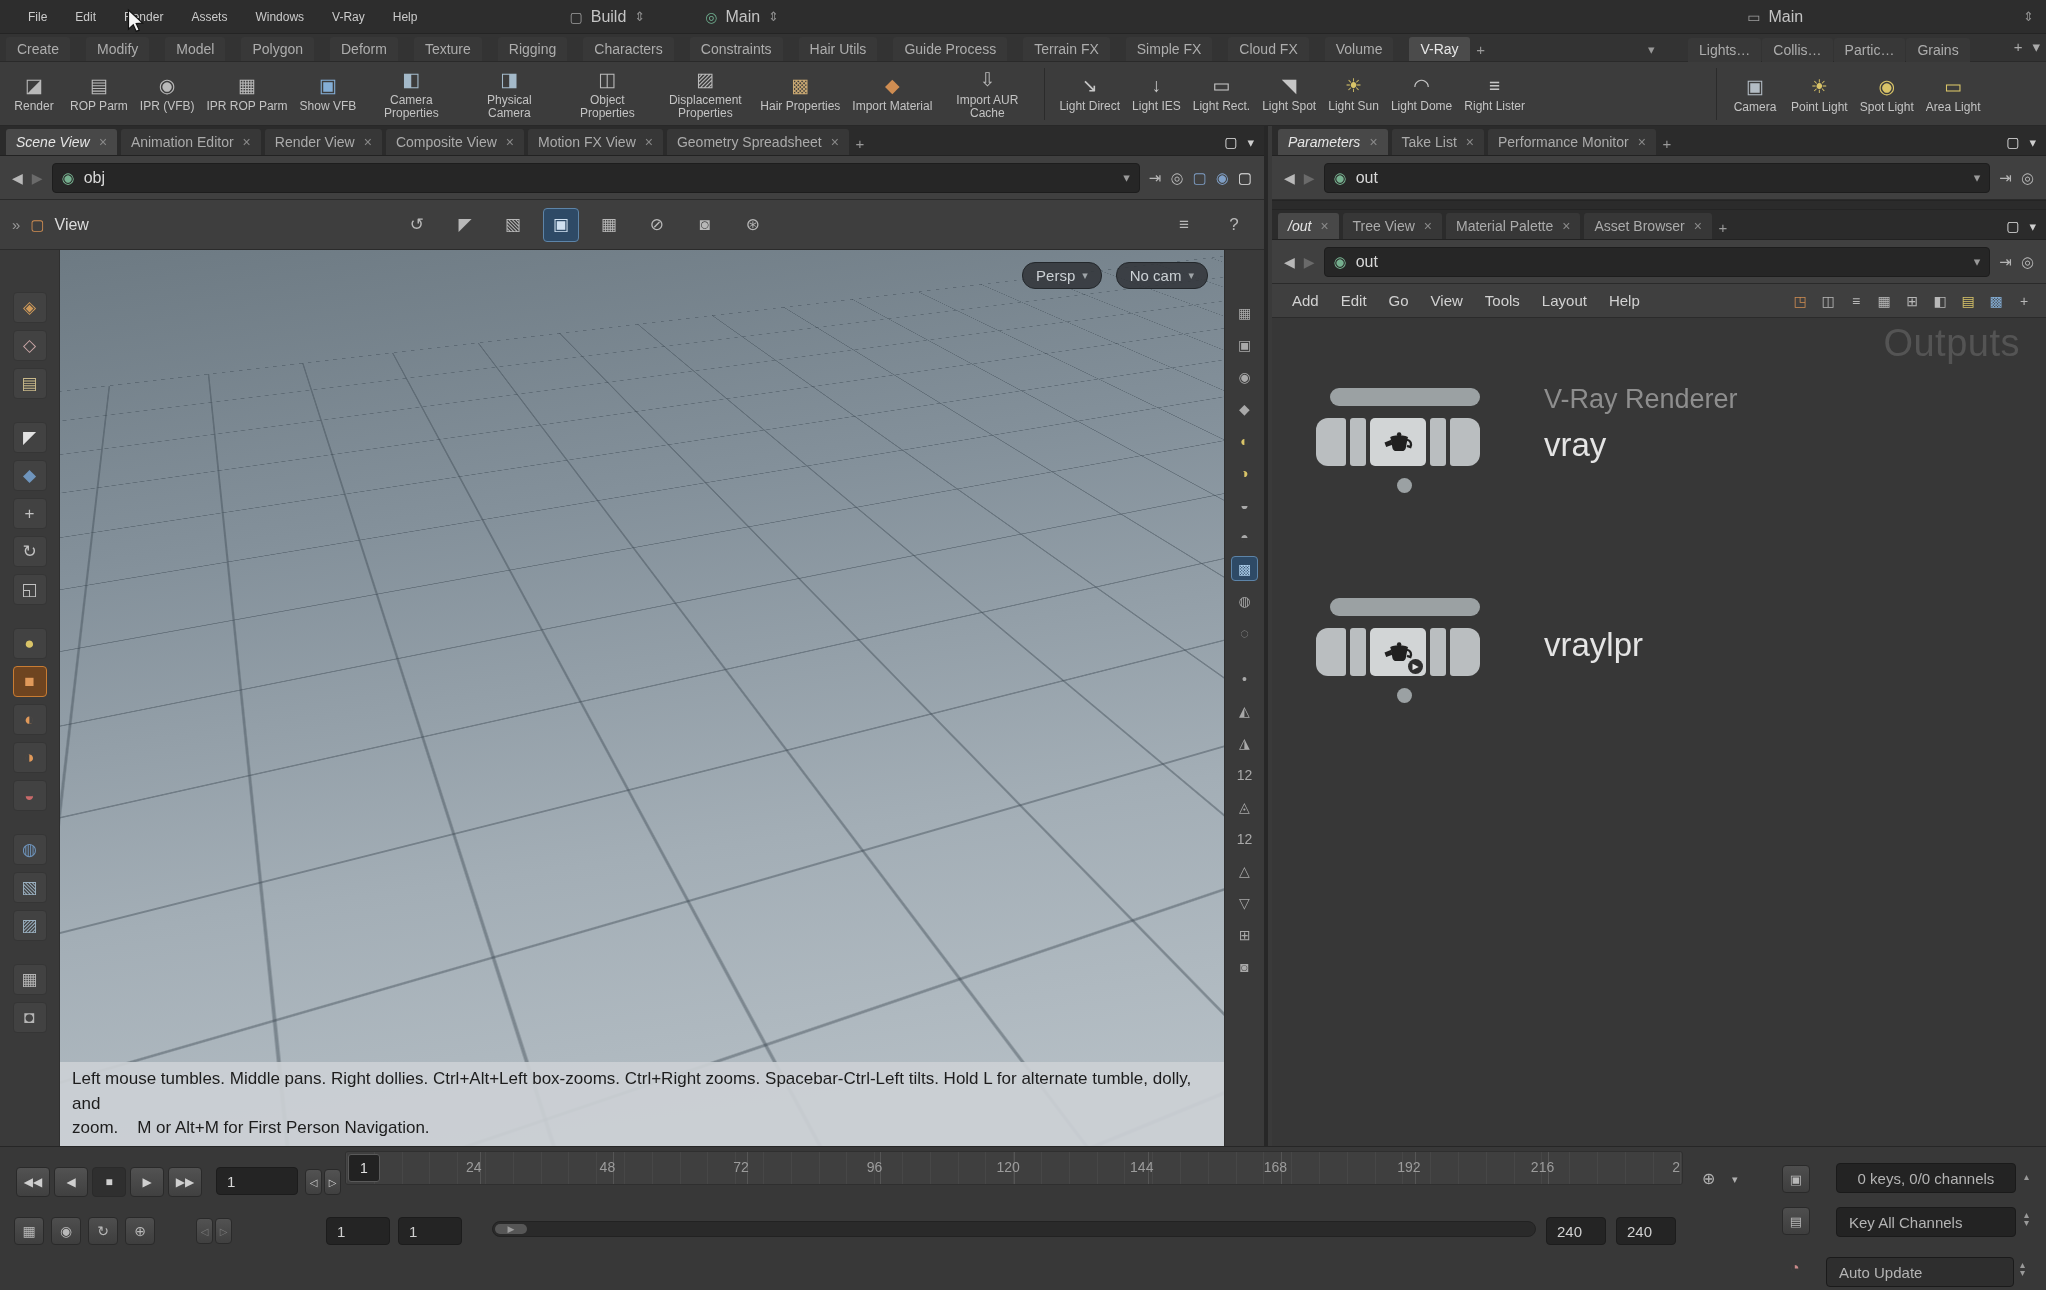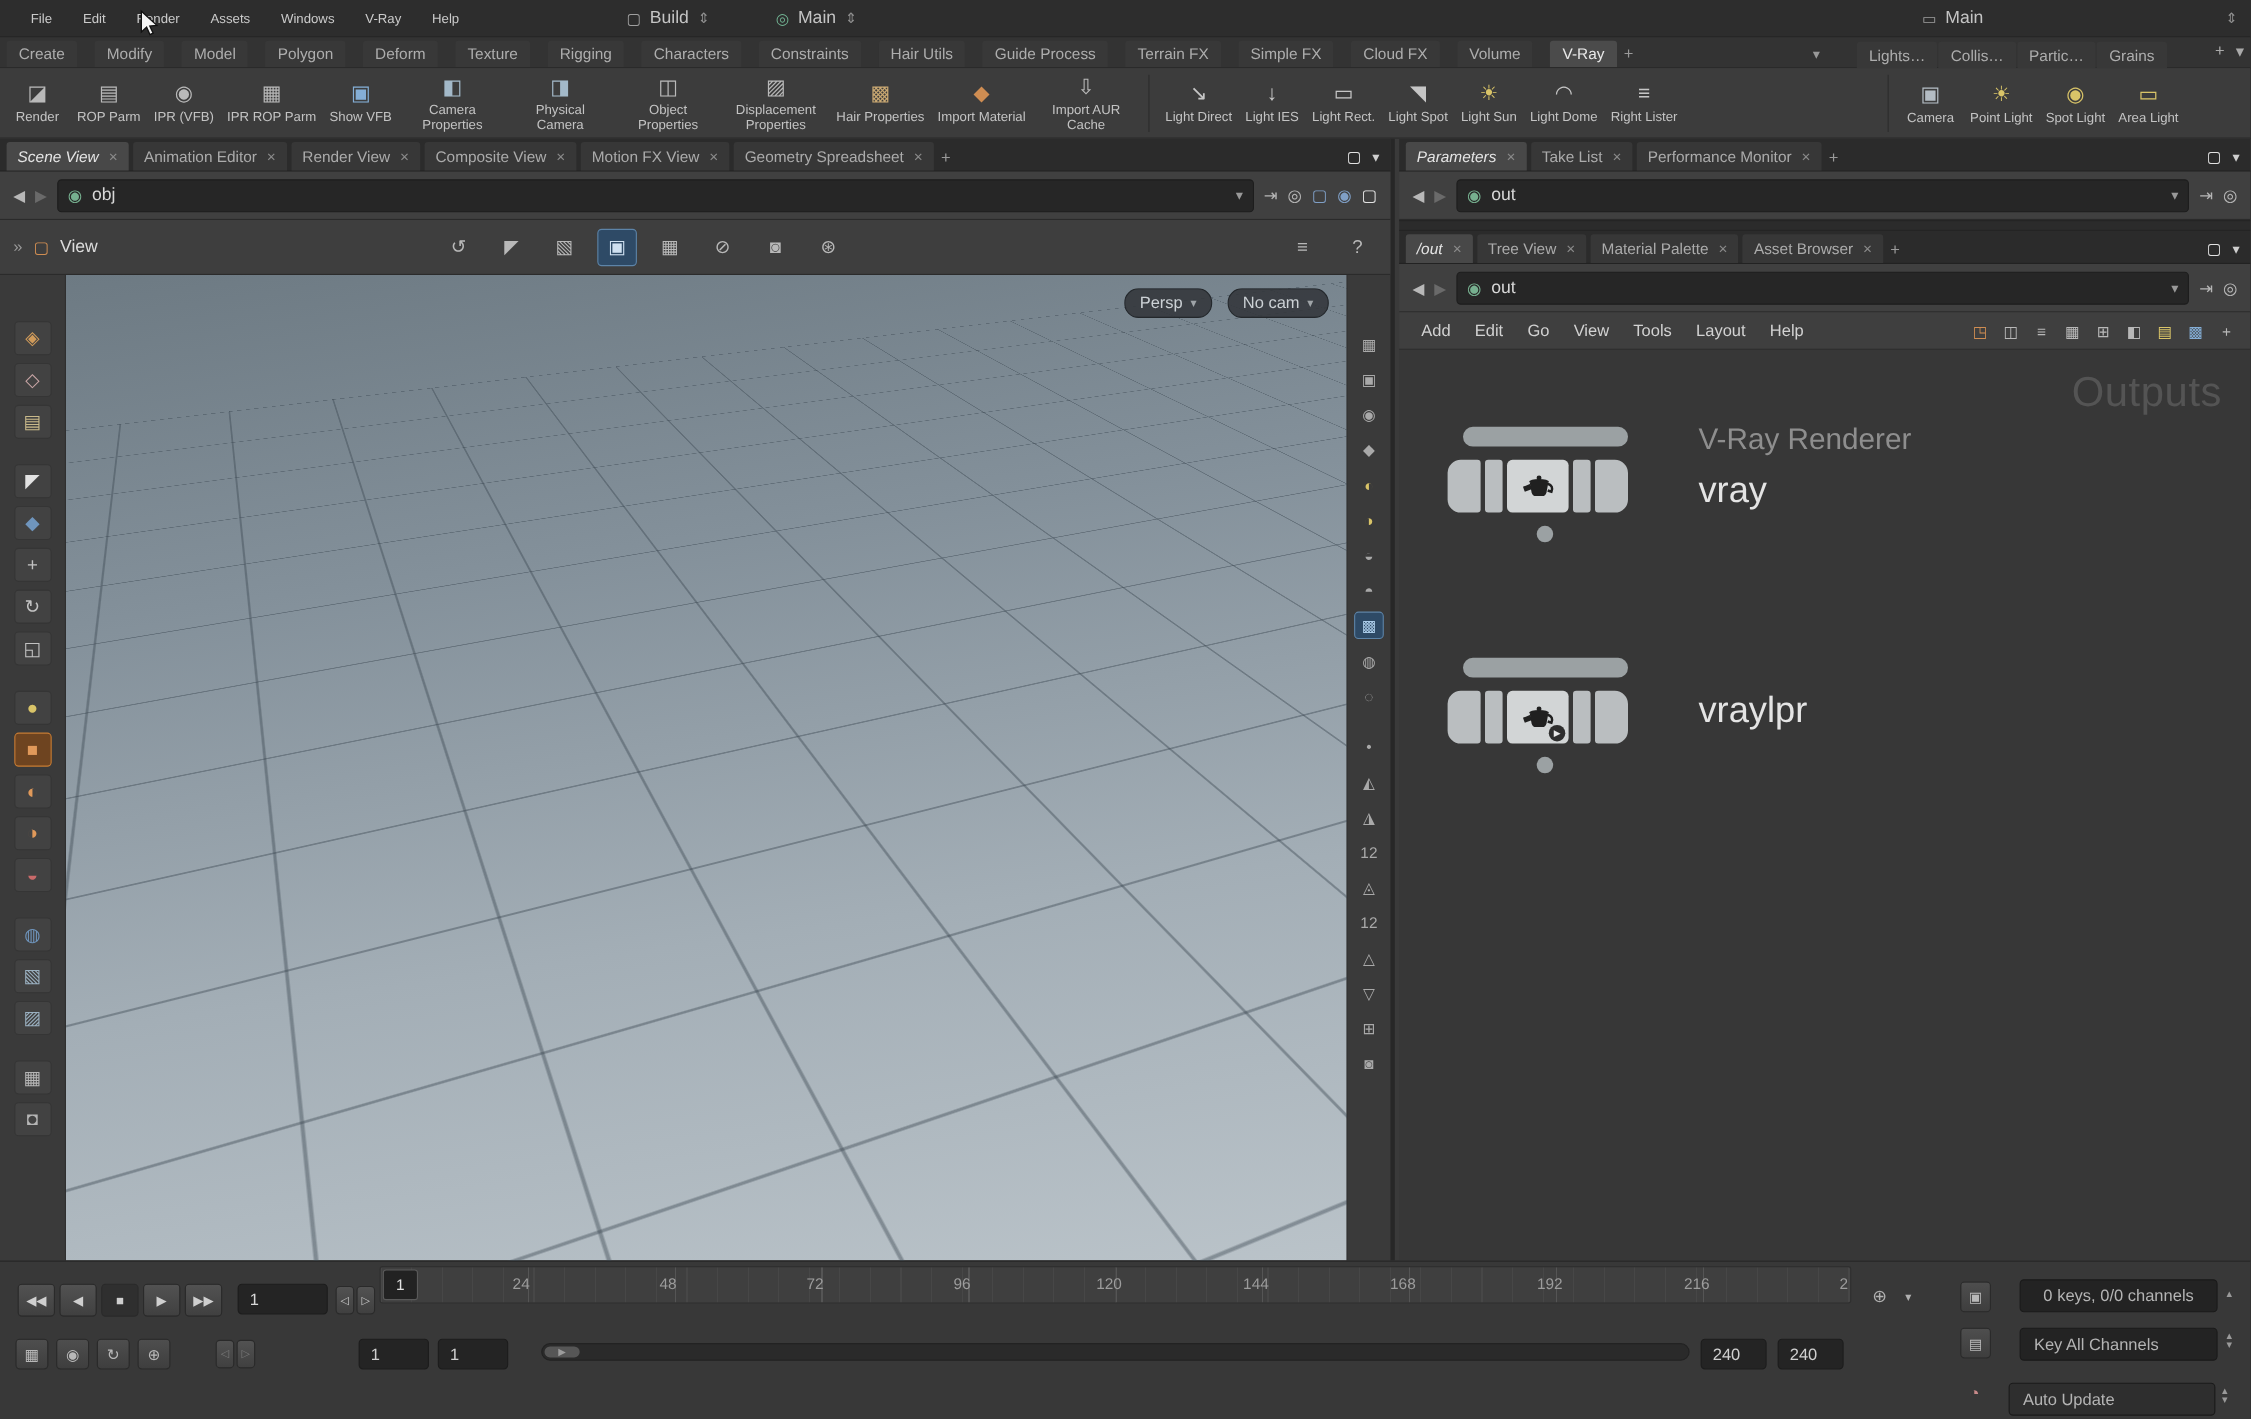--- a/index.html
+++ b/index.html
@@ -82,21 +82,21 @@
   .right-panel{position:absolute;left:1272px;top:126px;width:774px;height:1020px;background:#3a3a3a;display:flex;flex-direction:column;}
   .params-content{height:222px;background:#3b3b3b;text-align:center;color:#8f8f8f;font-size:16px;padding-top:96px;}
   .pane-splitter{height:10px;background:#2b2b2b;border-top:1px solid #242424;border-bottom:1px solid #242424;}
   .netmenu{height:34px;background:#3f3f3f;display:flex;align-items:center;padding:0 10px;border-bottom:1px solid #2b2b2b;font-size:15px;color:#d2d2d2;}
   .netmenu-items{display:flex;gap:2px;}
   .netmenu .mi{padding:0 10px;}
   .netmenu-icons{margin-left:auto;display:flex;gap:4px;}
   .nmicon{width:24px;height:24px;display:flex;align-items:center;justify-content:center;color:#b8b8b8;font-size:14px;}
 
   .netcanvas{flex:1;position:relative;background:#373737;overflow:hidden;}
-  .watermark{position:absolute;top:18px;right:26px;font-size:38px;color:#545454;letter-spacing:.5px;text-align:right;}
+  .watermark{position:absolute;top:4px;right:26px;font-size:38px;color:#545454;letter-spacing:.5px;text-align:right;}
   .node{position:absolute;width:460px;}
   .node-in{width:150px;height:18px;background:#9ba1a3;border-radius:9px;margin:6px 0 0 14px;}
   .node-body{display:flex;gap:4px;margin-top:12px;height:48px;width:176px;align-items:stretch;}
   .flag{width:16px;background:#babec0;border-radius:3px;}
   .flag.endl{width:30px;border-radius:12px 3px 3px 12px;}
   .flag.endr{width:30px;border-radius:3px 12px 12px 3px;}
   .node-icon{width:56px;background:#d2d5d6;border-radius:5px;display:flex;align-items:center;justify-content:center;position:relative;}
   .node-icon svg{width:36px;height:36px;}
   .play-badge{position:absolute;right:3px;bottom:2px;width:15px;height:15px;border-radius:50%;background:#2e2e2e;color:#e8e8e8;font-size:8px;display:flex;align-items:center;justify-content:center;}
   .node-out{width:15px;height:15px;border-radius:50%;background:#9ba1a3;margin:12px 0 0 81px;}
@@ -451,20 +451,22 @@
         <div class="vbtns">
           <div class="vbtn">
             <span>Persp</span>
             <span class="caret">▾</span>
           </div>
           <div class="vbtn">
             <span>No cam</span>
             <span class="caret">▾</span>
           </div>
         </div>
+        <div class="helpband">Left mouse tumbles. Middle pans. Right dollies. Ctrl+Alt+Left box-zooms. Ctrl+Right zooms. Spacebar-Ctrl-Left tilts. Hold L for alternate tumble, dolly, and
+zoom.    M or Alt+M for First Person Navigation.</div>
       </div>
       <div class="rstrip">
 
       <span class="rtool">▦</span>
           <span class="rtool">▣</span>
           <span class="rtool">◉</span>
           <span class="rtool">◆</span>
           <span class="rtool" style="color: rgb(217, 196, 104);">◐</span>
           <span class="rtool" style="color: rgb(217, 196, 104);">◑</span>
           <span class="rtool">◒</span>

